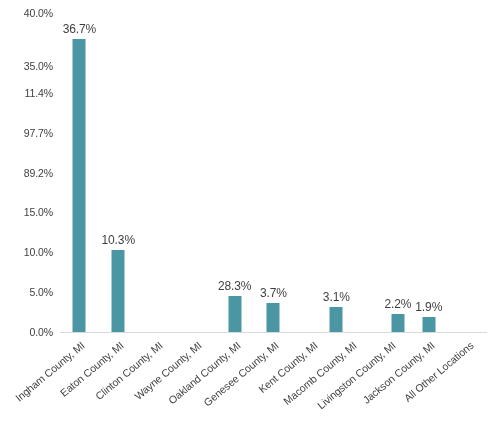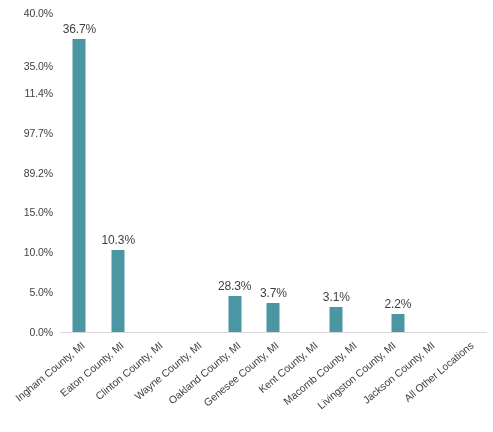--- a/index.html
+++ b/index.html
@@ -141,20 +141,24 @@
         <div class="bar-value" style="bottom: 32.5075px;">3.7%</div>
       </div>
       <div class="bar-slot" style="left: 232.909px; margin-left: 24px;">
         <div class="bar" style="height: 24.7225px; background: rgb(74, 151, 163);"></div>
         <div class="bar-value" style="bottom: 27.7225px;">3.1%</div>
       </div>
       <div class="bar-slot" style="left: 310.545px; margin-left: 8px;">
         <div class="bar" style="height: 17.545px; background: rgb(74, 151, 163);"></div>
         <div class="bar-value" style="bottom: 20.545px;">2.2%</div>
       </div>
+      <div class="bar-slot" style="left: 349.364px;">
+        <div class="bar" style="height: 15.1525px; background: rgb(74, 151, 163);"></div>
+        <div class="bar-value" style="bottom: 18.1525px;">1.9%</div>
+      </div>
     </div>
 
   <div class="baseline"></div>
 
   <div class="x-axis">
       <div class="x-slot" style="left: 0px;">
         <div class="x-tick-label">Ingham County, MI</div>
       </div>
       <div class="x-slot" style="left: 38.8182px;">
         <div class="x-tick-label">Eaton County, MI</div>

